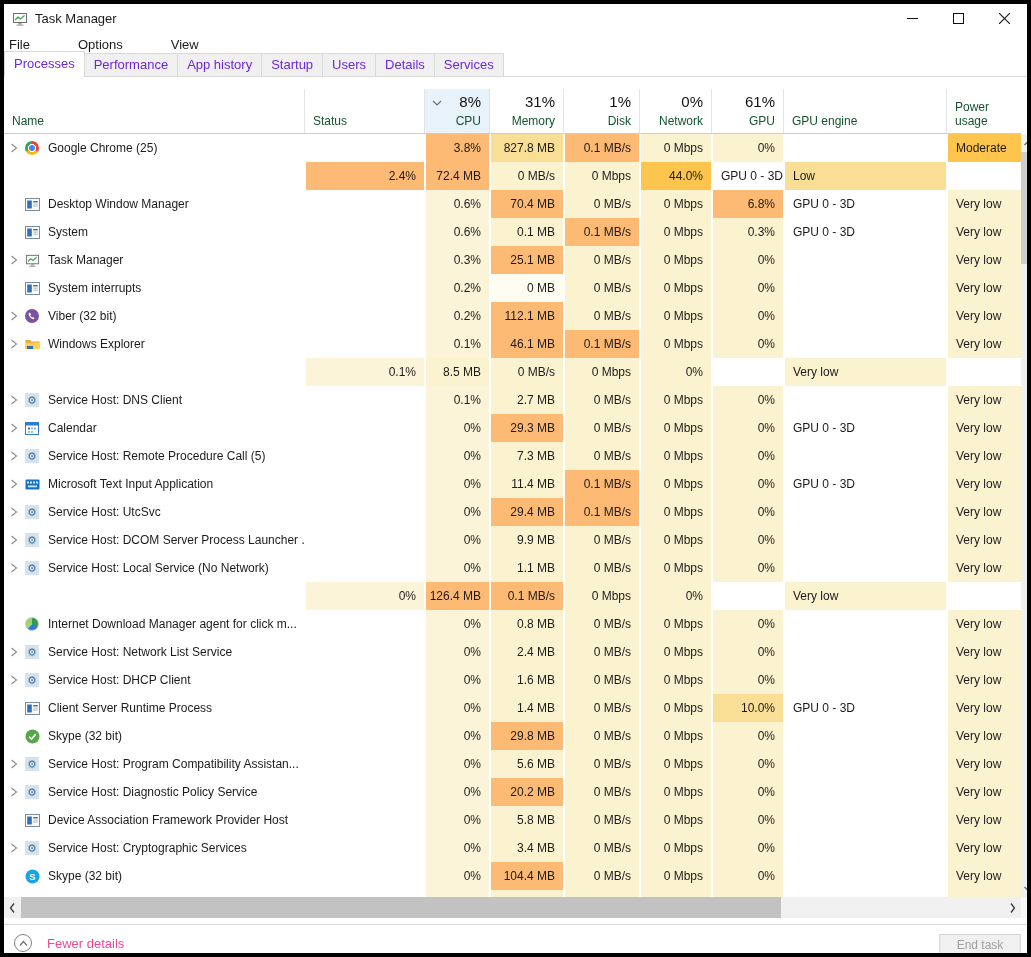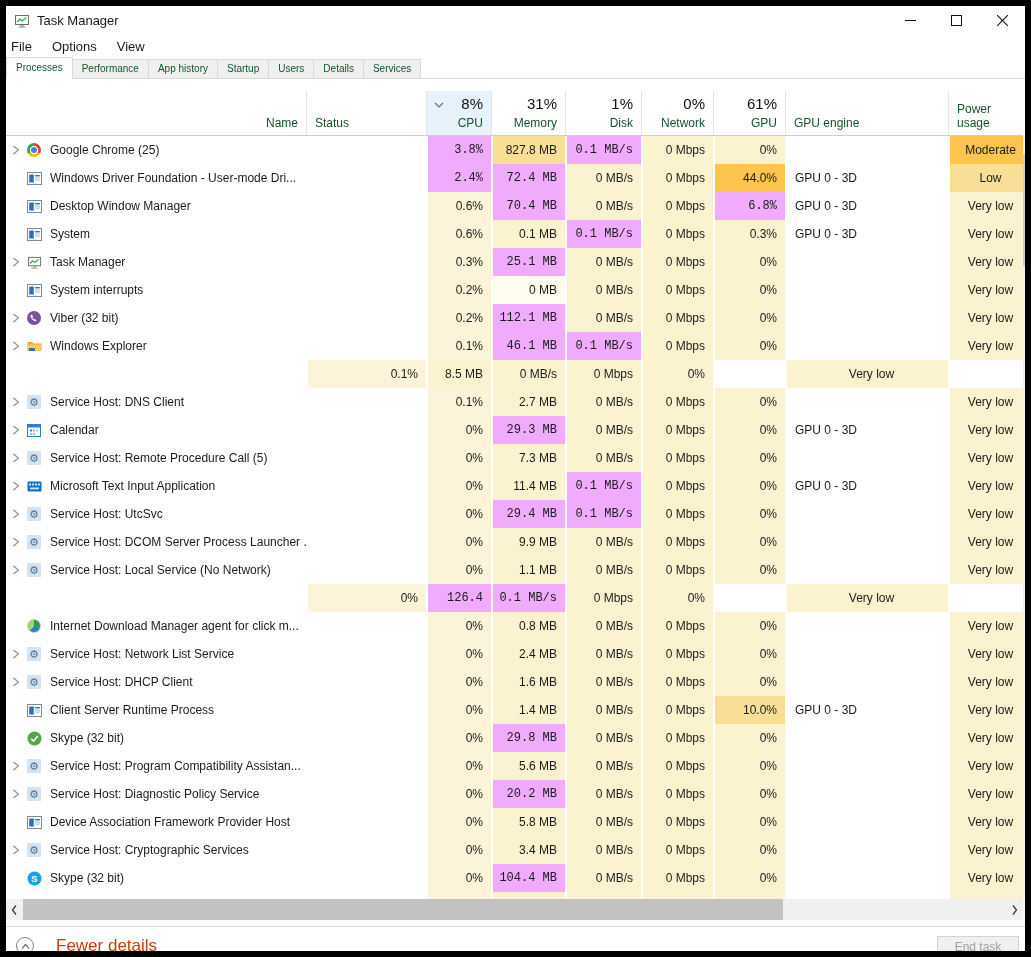--- a/index.html
+++ b/index.html
@@ -1,83 +1,83 @@
 <!DOCTYPE html>
 <html><head>
 <meta charset="utf-8">
 <style>
   * { margin:0; padding:0; box-sizing:border-box; }
   html,body { background:#fff; }
   body { font-family:"Liberation Sans","DejaVu Sans",sans-serif; }
-  .window { position:relative; width:1031px; height:957px; background:#fff; border:6px solid #000000; overflow:hidden; }
+  .window { position:relative; width:1031px; height:957px; background:#fff; border:4px solid #000000; overflow:hidden; }
 
   
   .titlebar { position:absolute; top:0; left:0; width:100%; height:29px; display:flex; align-items:center; }
   .title-icon { margin-left:8px; width:16px; height:16px; }
   .title-text { margin-left:7px; font-size:13px; color:#1a1a1a; }
   .win-controls { position:absolute; right:0; top:0; height:29px; display:flex; }
   .win-btn { width:46px; height:29px; display:flex; align-items:center; justify-content:center; color:#111; }
 
   
   .menubar { position:absolute; top:29px; left:0; width:100%; height:22px; display:flex; align-items:center; }
-  .menu-item { font-size:13px; color:#1a1a1a; padding:2px 10px; }
+  .menu-item { font-size:13px; color:#1a1a1a; padding:2px 24px; }
   .menu-item:first-child { padding-left:5px; }
 
   
   .tabbar { position:absolute; top:51px; left:0; width:100%; height:22px; display:flex; align-items:flex-end; border-bottom:1px solid #d9d9d9; }
-  .tab { font-size:10px; color:#14532d; background:#f0f0f0; border:1px solid #d9d9d9; border-bottom:none; padding:3px 9px 4px 9px; margin-right:-1px; position:relative; }
+  .tab { font-size:13px; color:#6d28d9; background:#f0f0f0; border:1px solid #d9d9d9; border-bottom:none; padding:3px 9px 4px 9px; margin-right:-1px; position:relative; }
   .tab.active { background:#fff; z-index:2; margin-bottom:-1px; padding-bottom:6px; padding-top:4px; }
 
   
   .colheaders { position:absolute; top:85px; left:0; width:1017px; height:45px; display:grid;
     grid-template-columns:300px 120px 65px 74px 76px 72px 72px 163px 75px; border-bottom:1px solid #cdcdcd; }
   .colheaders .hcell { position:relative; border-left:1px solid #e4e4e4; display:flex; flex-direction:column; justify-content:flex-end; }
-  .colheaders .hcell:first-child { border-left:none;text-align:right; }
+  .colheaders .hcell:first-child { border-left:none; }
   .hlabel { font-size:12px; color:#14532d; padding:0 8px 5px 8px; }
   .hcell.usage { align-items:flex-end; }
   .hcell.usage .hpct { font-size:15px; color:#111; padding:3px 8px 4px 0; }
   .hcell.usage .hlabel { padding:0 8px 5px 0; }
   .hcell.sorted { background:#e8f2fa; }
   .sort-chevron { position:absolute; top:4px; left:7px; width:10px; height:8px; }
 
   
   .rows { position:absolute; top:130px; left:0; width:1017px; height:763px; overflow:hidden; background:#fff; }
   .prow { height:28px; display:grid; grid-template-columns:300px 120px 65px 74px 76px 72px 72px 163px 75px; }
   .namecell { display:flex; align-items:center; overflow:hidden; white-space:nowrap; }
   .chev { width:20px; min-width:20px; display:flex; justify-content:center; align-items:center; }
   .picon { width:16px; min-width:16px; height:16px; margin-right:8px; display:flex; align-items:center; justify-content:center; }
   .pname { font-size:12px; color:#1b1b1b; overflow:hidden; white-space:nowrap; }
   .cell { font-size:12px; color:#1b1b1b; line-height:28px; border-left:2px solid #fff; }
   .cell.num { text-align:right; padding-right:8px; }
   .cell.engine { background:#fff; padding-left:10px; border-left:none; }
-  .cell.powerc { padding-left:8px;text-align:center; }
+  .cell.powerc { padding-left:8px; }
   .h0 { background:#fffdf2; }
   .h1 { background:#fbf2cf; }
-  .h2 { background:#f0abfc;font-family:Liberation Mono, monospace; }
+  .h2 { background:#fdba74; }
   .h3 { background:#f9df96; }
   .h4 { background:#fdc44e; }
   .col-cpu.h1 { background:#fcf4d8; }
   .statuscell { background:#fff; }
 
   
   .vscroll { position:absolute; left:1017px; top:130px; width:14px; height:763px; background:#f0f0f0; }
   .vs-up, .vs-down { position:absolute; left:0; width:14px; height:17px; display:flex; align-items:center; justify-content:center; }
   .vs-up { top:0; } .vs-down { bottom:0; }
   .vs-thumb { position:absolute; left:0; top:18px; width:14px; height:112px; background:#cdcdcd; }
   .hscroll { position:absolute; left:0; top:893px; width:1017px; height:21px; background:#f0f0f0; }
   .hs-left, .hs-right { position:absolute; top:0; width:16px; height:21px; display:flex; align-items:center; justify-content:center; }
   .hs-left { left:0; } .hs-right { right:0; }
   .hs-thumb { position:absolute; left:17px; top:0; width:760px; height:21px; background:#c2c2c2; }
   .scroll-corner { position:absolute; left:1017px; top:893px; width:14px; height:21px; background:#f8f8f8; }
 
   
   .footer { position:absolute; left:0; top:920px; width:100%; height:37px; border-top:1px solid #dadada; background:#fff; }
   .fewer { position:absolute; left:10px; top:9px; display:flex; align-items:center; }
   .fewer-circle { width:18px; height:18px; border:1px solid #838383; border-radius:50%; display:flex; align-items:center; justify-content:center; }
-  .fewer-label { margin-left:22px; font-size:17px; color:#c2410c; }
+  .fewer-label { margin-left:15px; font-size:13px; color:#ec4899; }
   .endtask-btn { position:absolute; right:6px; top:9px; width:82px; height:22px; background:#f0f0f0; border:1px solid #d4d4d4; font-size:12px; color:#a0a0a0; display:flex; align-items:center; justify-content:center;margin-left:11px; }
 
   
   .i-circle { width:14px; height:14px; border-radius:50%; }
   .i-gear { width:14px; height:14px; background:#d3e3f0; color:#4f7296; font-size:11px; line-height:14px; text-align:center; }
 </style>
 </head>
 <body>
 
 <div class="window">
@@ -182,33 +182,20 @@
         <div class="cell statuscell"></div>
         <div class="cell num col-cpu h2">3.8%</div>
         <div class="cell num h3">827.8 MB</div>
         <div class="cell num h2">0.1 MB/s</div>
         <div class="cell num h1">0 Mbps</div>
         <div class="cell num h1">0%</div>
         <div class="cell engine"></div>
         <div class="cell powerc h4">Moderate</div>
       </div>
       <div class="prow">
-        <div class="namecell">
-          <span class="chev"></span>
-          <span class="picon">
-            <svg width="15" height="13" viewBox="0 0 15 13">
-              <rect x="0.5" y="0.5" width="14" height="12" fill="#fdfdfd" stroke="#7d8b96"></rect>
-              <rect x="2.2" y="2.5" width="4.6" height="8" fill="#2f6fbd"></rect>
-              <rect x="8.2" y="3" width="4.6" height="1.4" fill="#2f6fbd"></rect>
-              <rect x="8.2" y="5.6" width="4.6" height="1" fill="#aab6bf"></rect>
-              <rect x="8.2" y="7.6" width="4.6" height="1" fill="#aab6bf"></rect>
-            </svg>
-          </span>
-          <span class="pname">Windows Driver Foundation - User-mode Dri...</span>
-        </div>
         <div class="cell statuscell"></div>
         <div class="cell num col-cpu h2">2.4%</div>
         <div class="cell num h2">72.4 MB</div>
         <div class="cell num h1">0 MB/s</div>
         <div class="cell num h1">0 Mbps</div>
         <div class="cell num h4">44.0%</div>
         <div class="cell engine">GPU 0 - 3D</div>
         <div class="cell powerc h3">Low</div>
       </div>
       <div class="prow">

